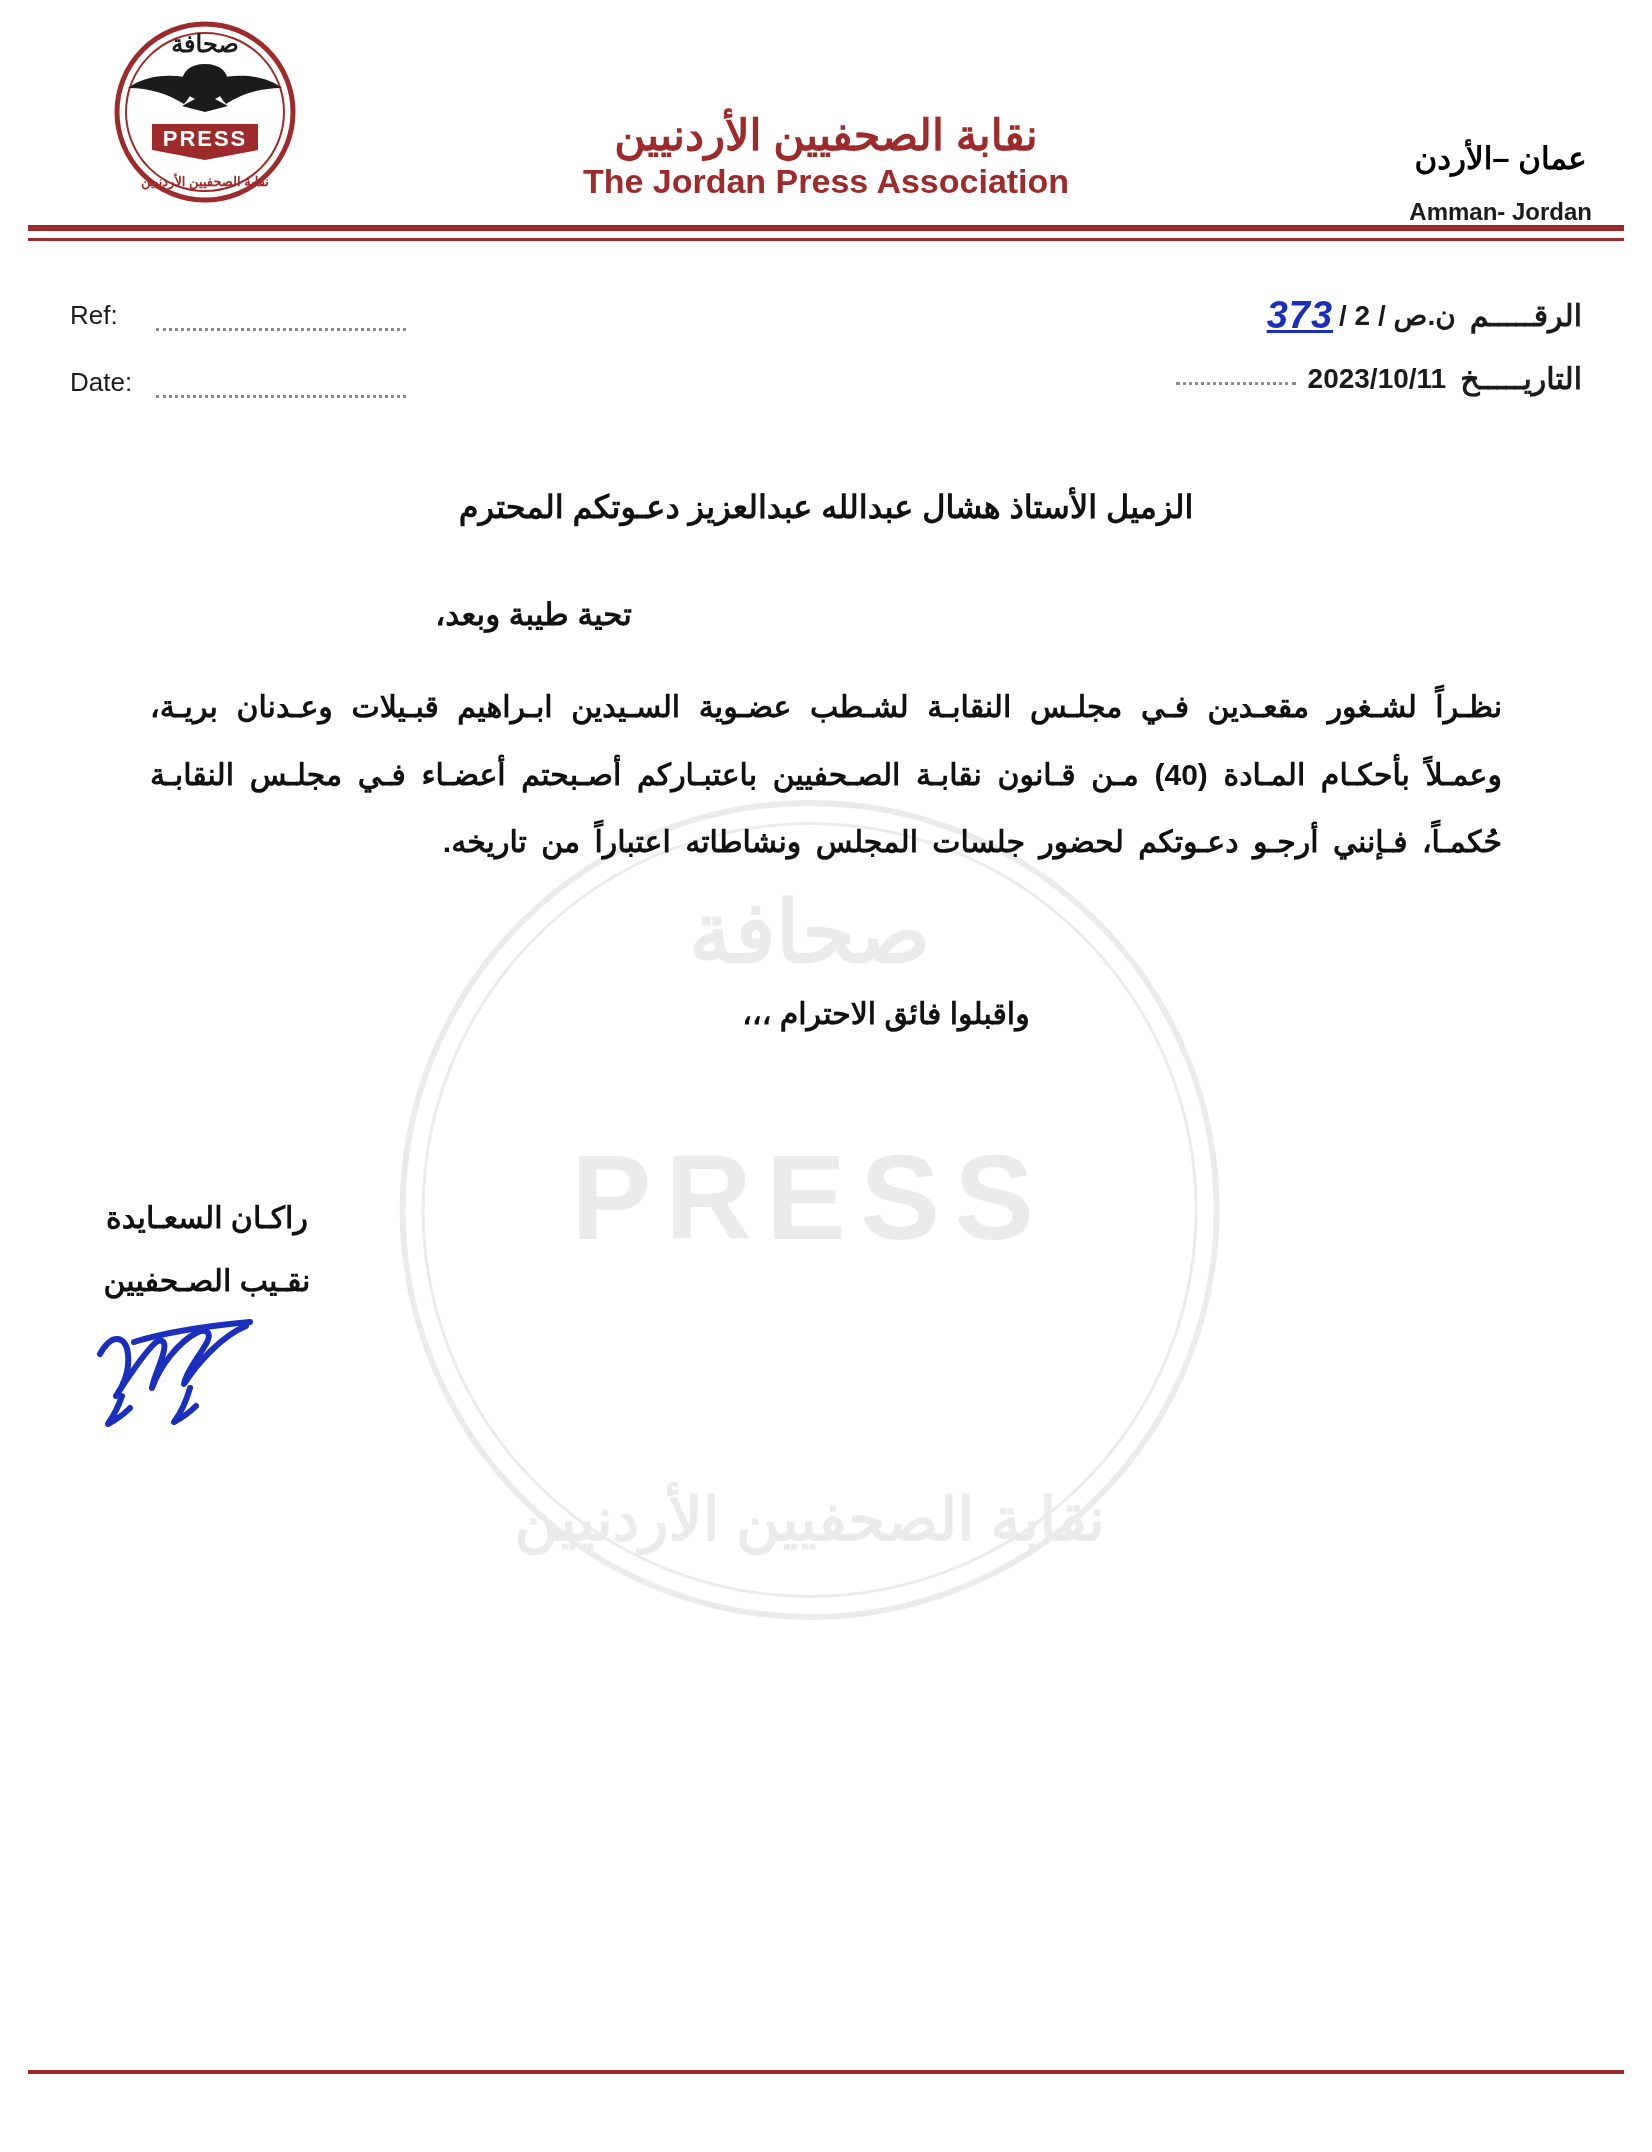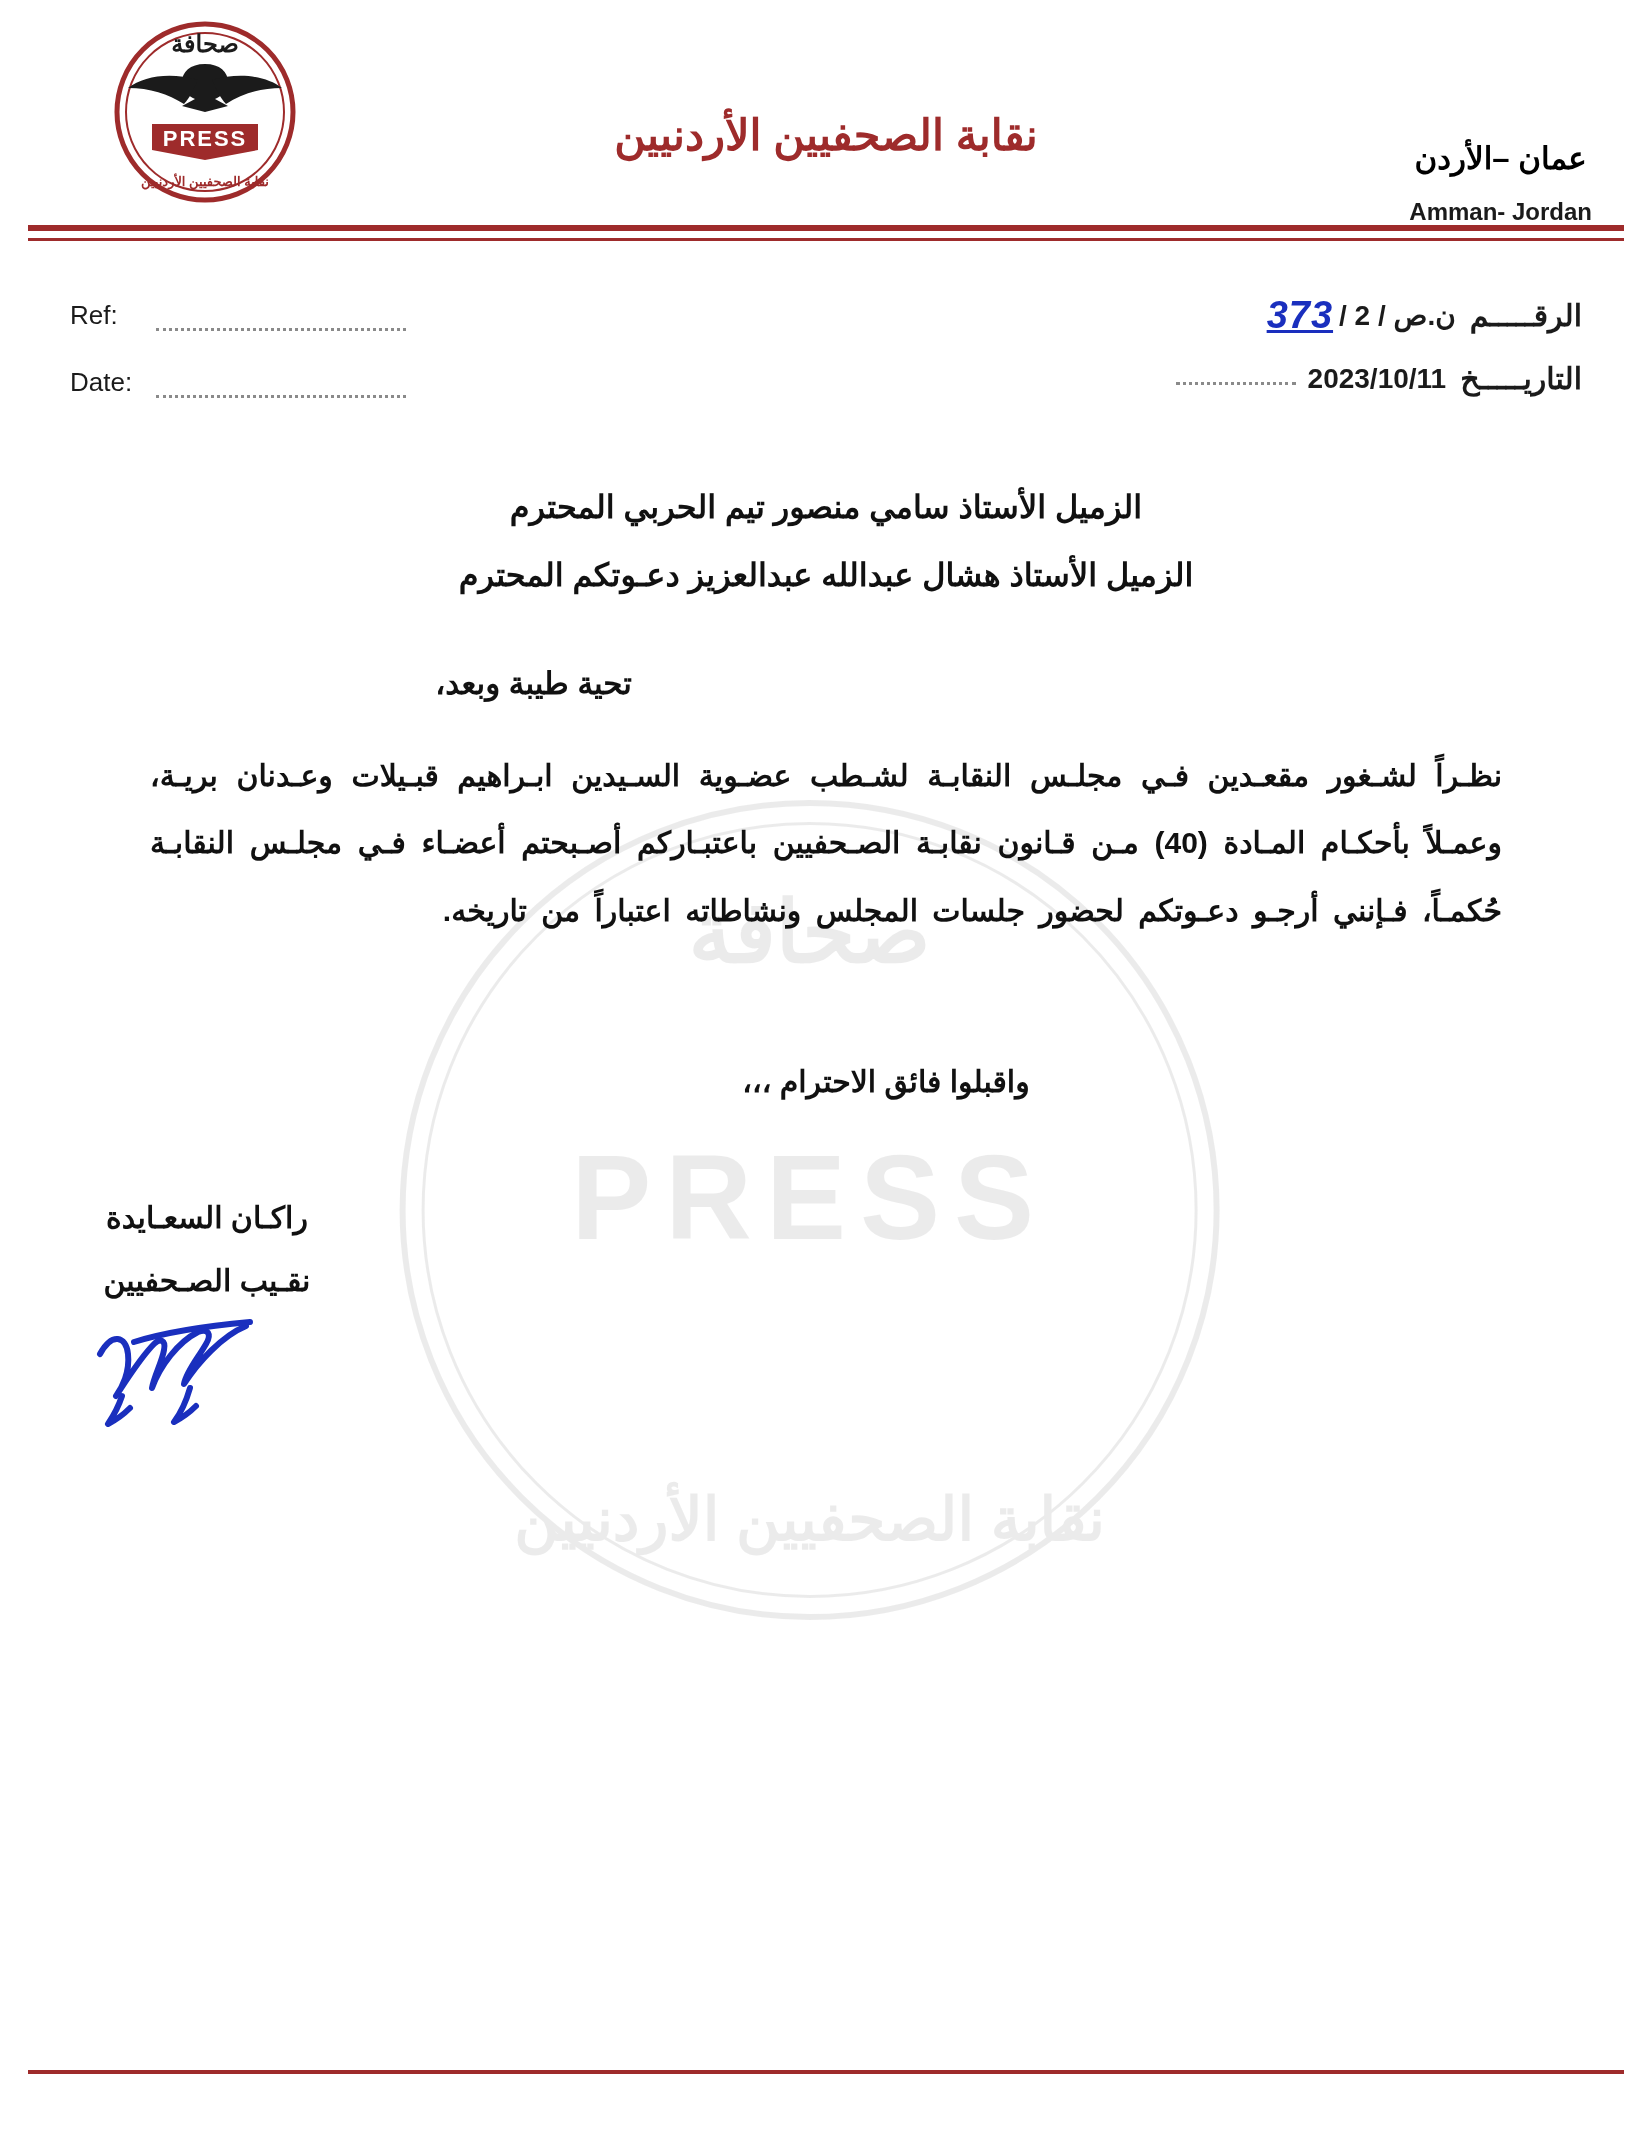--- a/index.html
+++ b/index.html
@@ -314,20 +314,21 @@
 
   <div class="letterhead">
 
     <div class="lh-left">
       <div class="lh-ar-city">عمان –الأردن</div>
       <div class="lh-en-city">Amman- Jordan</div>
     </div>
 
     <div class="lh-center">
       <div class="lh-ar-name">نقابة الصحفيين الأردنيين</div>
+      <div class="lh-en-name">The Jordan Press Association</div>
     </div>
 
     <div class="lh-logo">
       <svg viewBox="0 0 190 185" width="190" height="185" aria-hidden="true">
         <circle cx="95" cy="92" r="88" fill="none" stroke="#9e2b2b" stroke-width="5"></circle>
         <circle cx="95" cy="92" r="79" fill="none" stroke="#9e2b2b" stroke-width="2"></circle>
 
         <path d="M95 44 C 80 44 72 52 72 62 C 72 70 78 76 85 79 L 72 86 L 95 92 L 118 86 L 105 79 C 112 76 118 70 118 62 C 118 52 110 44 95 44 Z" fill="#1b1b1b"></path>
 
         <path d="M88 60 C 60 52 34 56 18 68 C 40 68 58 74 74 84 C 80 78 84 68 88 60 Z" fill="#1b1b1b"></path>
@@ -376,21 +377,20 @@
     <div class="wm-circle"></div>
     <div class="wm-circle inner"></div>
     <div class="wm-ar-top">صحافة</div>
     <div class="wm-text">PRESS</div>
     <div class="wm-ar-bottom">نقابة الصحفيين الأردنيين</div>
   </div>
 
   <div class="body-wrap">
 
     <div class="salutation-block">
-      <div class="salut-line">الزميل الأستاذ سامي منصور تيم الحربي المحترم</div>
       <div class="salut-line">الزميل الأستاذ هشال عبدالله عبدالعزيز دعـوتكم المحترم</div>
     </div>
 
     <div class="greeting">تحية طيبة وبعد،</div>
 
     <div class="paragraph">نظـراً لشـغور مقعـدين فـي مجلـس النقابـة لشـطب عضـوية السـيدين ابـراهيم قبـيلات وعـدنان بريـة، وعمـلاً بأحكـام المـادة (40) مـن قـانون نقابـة الصـحفيين باعتبـاركم أصـبحتم أعضـاء فـي مجلـس النقابـة حُكمـاً، فـإنني أرجـو دعـوتكم لحضور جلسات المجلس ونشاطاته اعتباراً من تاريخه.</div>
 
     <div class="closing">واقبلوا فائق الاحترام ،،،</div>
   </div>
 

